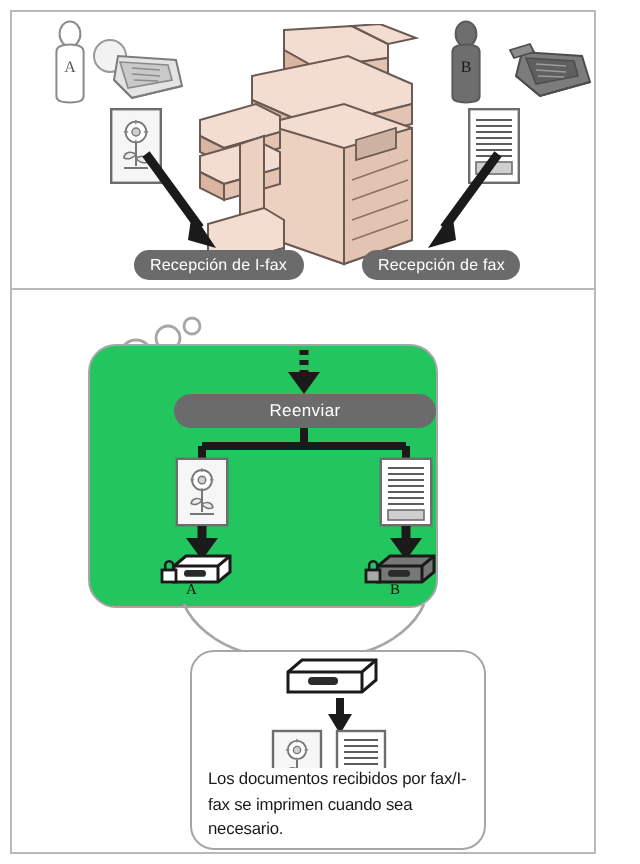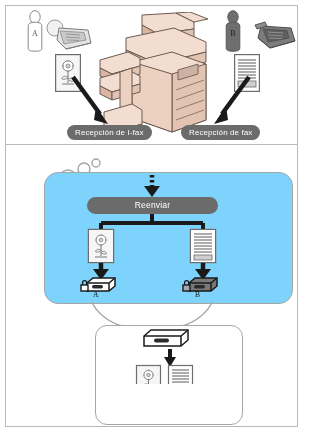--- a/index.html
+++ b/index.html
@@ -58,24 +58,24 @@
     padding: 0 8px;
     letter-spacing: 0.1px;
   }
   .pill-ifax { left: 61px; top: 119px; }
   .pill-fax  { left: 175px; top: 119px; }
 
   
   .mid-panel {
     position: absolute;
     left: 44px; top: 172px;
-    width: 249px; height: 132px;
+    width: 175px; height: 132px;
     border: 1.4px solid #a6a6a6;
     border-radius: 14px;
-    background: #7dd3fc;
+    background: #22c55e;
   }
   .bubbles { position: absolute; left: 56px; top: 158px; }
   .bubbles svg { display: block; }
 
   .mid-inner { position: absolute; left: 0; top: 0; width: 215px; height: 132px; }
   .mid-inner svg { display: block; }
 
   .reenviar-pill {
     position: absolute;
     left: 42px; top: 24px;
@@ -359,16 +359,17 @@
         <g>
           <rect x="72.5" y="39.5" width="24" height="31" fill="#ffffff" stroke="#6d6d6d" stroke-width="1.2"></rect>
           <g stroke="#5c5c5c" stroke-width="1.05">
             <path d="M76,44 L93,44 M76,47 L93,47 M76,50 L93,50 M76,53 L93,53 M76,56 L93,56 M76,59 L93,59"></path>
           </g>
           <rect x="76" y="62" width="17" height="5" fill="#cfcfcf" stroke="#6d6d6d" stroke-width="0.8"></rect>
         </g>
       </svg>
     </div>
 
+    <div class="bot-caption">Los documentos recibidos por fax/I-fax se imprimen cuando sea necesario.</div>
   </div>
 
   <div class="outer-frame"></div>
 </div>
 
 </body></html>

